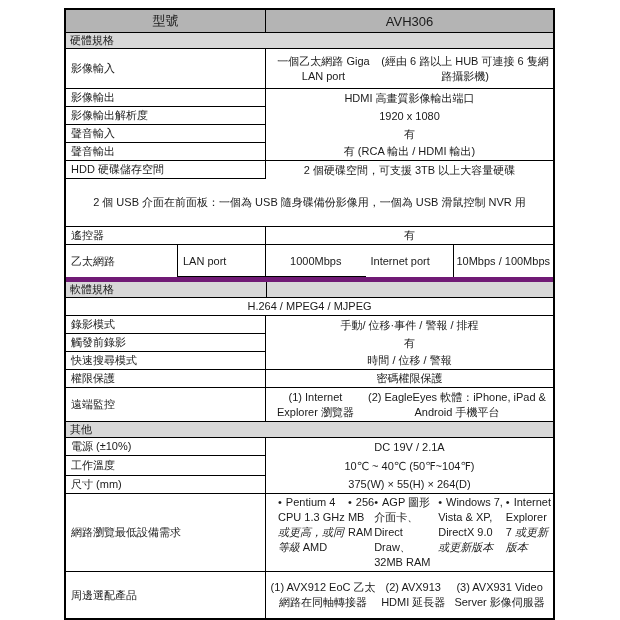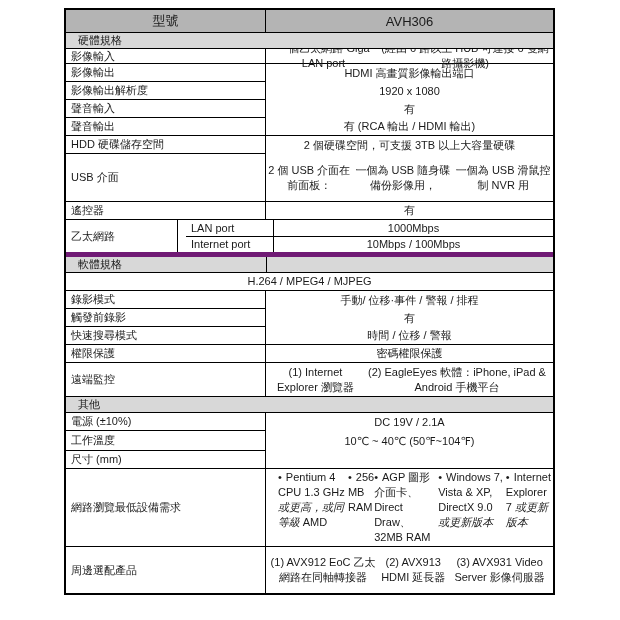--- a/index.html
+++ b/index.html
@@ -22,39 +22,39 @@
   .row.lonly .lbl{border-bottom:1px solid #000;}
   .val{
     flex:1;display:flex;flex-direction:row;align-items:center;justify-content:center;
     text-align:center;line-height:15px;padding:1px 2px;box-sizing:border-box;
   }
   .hdr{background:#b4b4b4;font-weight:normal;font-size:13px;border-bottom:1px solid #000;height:23px;}
   .hdr .hcell{flex:1;display:flex;align-items:center;justify-content:center;}
   .hdr .hcell.left{width:200px;min-width:200px;max-width:200px;border-right:1px solid #000;box-sizing:border-box;flex:none;}
   .secbar{
     background:#d8d8d8;border-bottom:1px solid #000;height:16px;
-    display:flex;align-items:center;padding-left:12px;box-sizing:border-box;position:relative;
+    display:flex;align-items:center;padding-left:4px;box-sizing:border-box;position:relative;
   }
   .secbar .secdiv{position:absolute;left:200px;top:0;bottom:0;width:1px;background:#000;}
   .eth{border-bottom:5px solid #701a75;height:37px;}
   .eth .lbl{width:112px;min-width:112px;}
-  .eth .subs{flex:1;display:flex;flex-direction:column;margin-left:8px;}
+  .eth .subs{flex:1;display:flex;flex-direction:row;}
   .eth .subrow{display:flex;flex:1;}
   .eth .subrow.first{border-bottom:1px solid #000;}
   .eth .sublbl{
     width:88px;min-width:88px;border-right:1px solid #000;
     display:flex;align-items:center;padding-left:5px;box-sizing:border-box;
   }
   .eth .subval{flex:1;display:flex;align-items:center;justify-content:center;}
   .val.bullets{align-items:flex-start;padding-left:12px;text-align:left;}
   .bl{display:block;line-height:15px;}
   .bullet-glyph{margin-right:4px;}
   .kai{font-style:italic;font-family:"Liberation Serif","DejaVu Serif",serif;}
   
-  .h18{height:18px;} .h20{height:20px;} .h32{height:15px;} .h34{height:34px;}
+  .h18{height:18px;} .h20{height:20px;} .h32{height:40px;} .h34{height:34px;}
   .h48{height:48px;} .h46{height:46px;} .h78{height:78px;}
 </style>
 </head>
 <body>
 
 <div class="spec-table">
 
   <div class="row hdr">
     <div class="hcell left">型號</div>
     <div class="hcell">AVH306</div>
@@ -91,21 +91,20 @@
     <div class="lbl">聲音輸出</div>
     <div class="val">有 (RCA 輸出 / HDMI 輸出)</div>
   </div>
 
   <div class="row lonly h18">
     <div class="lbl">HDD 硬碟儲存空間</div>
     <div class="val">2 個硬碟空間，可支援 3TB 以上大容量硬碟</div>
   </div>
 
   <div class="row full h48">
-    <div class="lbl">USB 介面</div>
     <div class="val">
       <span>2 個 USB 介面在前面板：</span>
       <span>一個為 USB 隨身碟備份影像用，</span>
       <span>一個為 USB 滑鼠控制 NVR 用</span>
     </div>
   </div>
 
   <div class="row full h18">
     <div class="lbl">遙控器</div>
     <div class="val">有</div>
@@ -171,20 +170,21 @@
     <div class="val">DC 19V / 2.1A</div>
   </div>
 
   <div class="row lonly h20">
     <div class="lbl">工作溫度</div>
     <div class="val">10℃ ~ 40℃ (50℉~104℉)</div>
   </div>
 
   <div class="row full h18">
     <div class="lbl">尺寸 (mm)</div>
+    <div class="val">375(W) × 55(H) × 264(D)</div>
   </div>
 
   <div class="row full h78">
     <div class="lbl">網路瀏覽最低設備需求</div>
     <div class="val bullets">
       <span class="bl"><span class="bullet-glyph">•</span><span>Pentium 4 CPU 1.3 GHz </span><span class="kai">或更高，或同等級 </span><span>AMD</span></span>
       <span class="bl"><span class="bullet-glyph">•</span><span>256 MB RAM</span><span class="kai"></span><span></span></span>
       <span class="bl"><span class="bullet-glyph">•</span><span>AGP 圖形介面卡、Direct Draw、32MB RAM</span><span class="kai"></span><span></span></span>
       <span class="bl"><span class="bullet-glyph">•</span><span>Windows 7, Vista &amp; XP, DirectX 9.0 </span><span class="kai">或更新版本</span><span></span></span>
       <span class="bl"><span class="bullet-glyph">•</span><span>Internet Explorer 7 </span><span class="kai">或更新版本</span><span></span></span>

